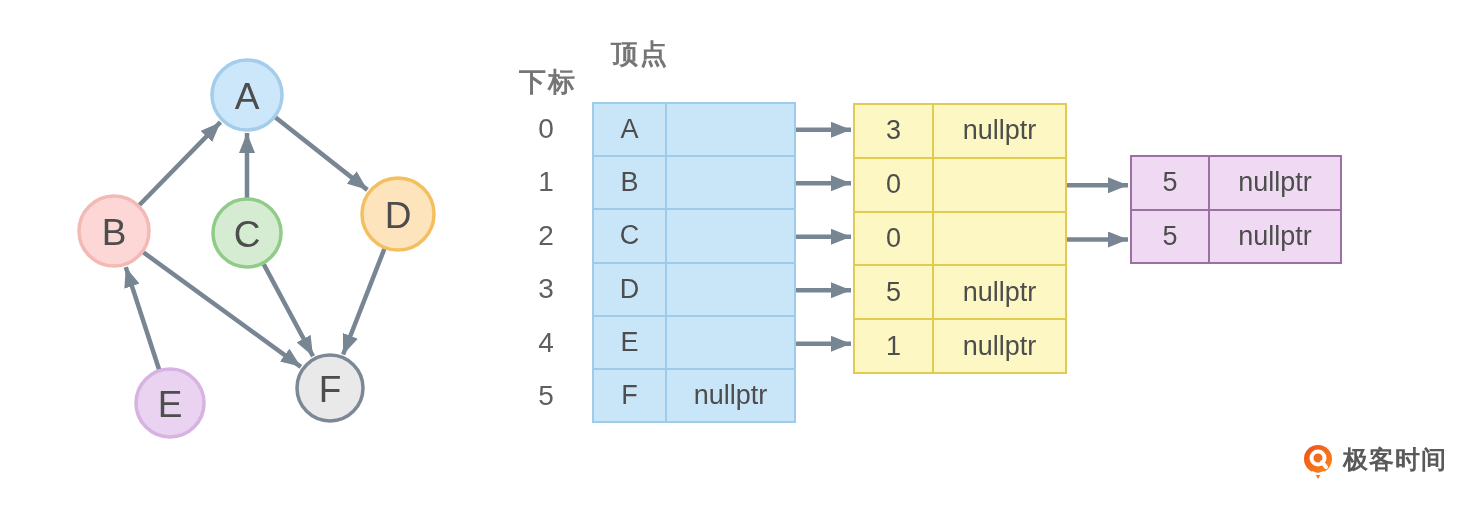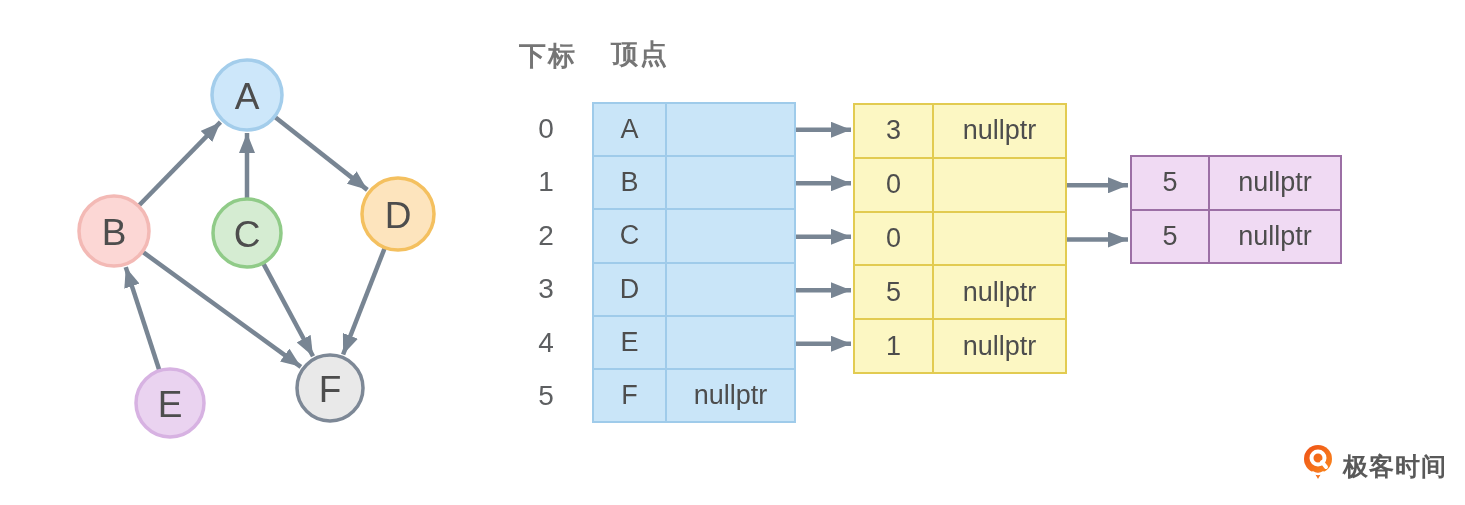--- a/index.html
+++ b/index.html
@@ -10,41 +10,41 @@
     overflow:hidden;
     font-family:"Liberation Sans","DejaVu Sans",sans-serif;
   }
   #diagram-svg{position:absolute;left:0;top:0;}
   .hdr{
     position:absolute;
     width:70px;text-align:center;
     font-size:27px;font-weight:600;color:#757575;
     letter-spacing:2px;
   }
-  #hdr-index{left:513px;top:38px;}
+  #hdr-index{left:513px;top:64px;}
   #hdr-vertex{left:605px;top:36px;}
   .idx{
     position:absolute;width:60px;text-align:center;
     font-size:28px;color:#5d5f61;line-height:30px;
   }
   .tbl{
     position:absolute;box-sizing:border-box;
     display:flex;flex-direction:column;
   }
   .trow{flex:1;display:flex;min-height:0;}
   .trow + .trow{border-top:2px solid var(--bc);}
   .tcell{
     display:flex;align-items:center;justify-content:center;
     font-size:27px;color:#4d4d4d;
   }
   .c1{border-right:2px solid var(--bc);}
   .c2{flex:1;border-radius:19px;}
   .logo{
     position:absolute;left:1302px;top:443px;
-    display:flex;align-items:flex-end;gap:7px;
+    display:flex;align-items:flex-start;gap:7px;
   }
   .logo-text{
     font-size:25px;font-weight:600;color:#595959;
     letter-spacing:1px;white-space:nowrap;
   }
 </style>
 </head>
 <body>
 
 <div class="canvas">

